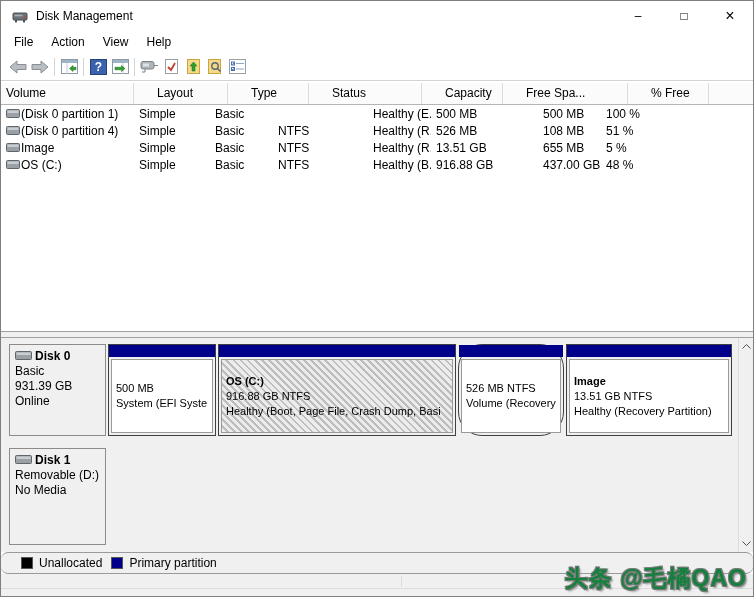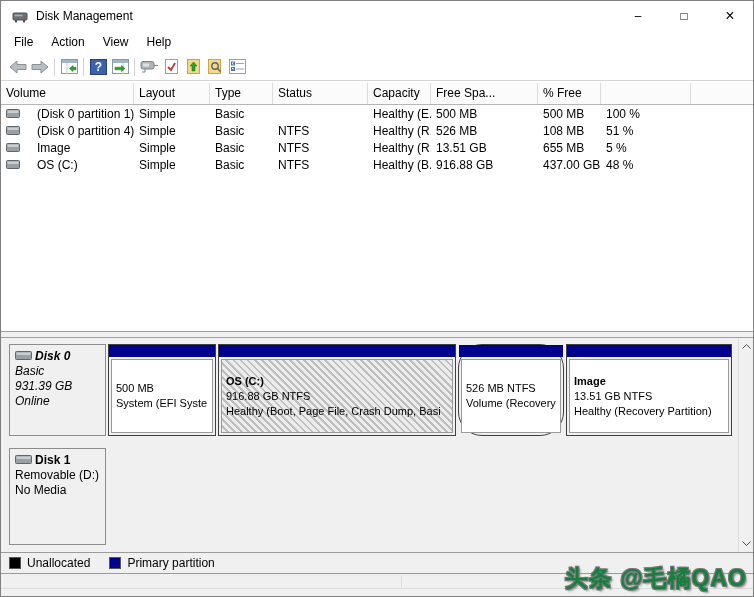--- a/index.html
+++ b/index.html
@@ -19,25 +19,25 @@
   .menu-item{padding:2px 9px;font-size:12px;}
 
   
   .toolbar{position:absolute;top:52px;left:0;right:0;height:27px;border-bottom:1px solid #d4d4d4;display:flex;align-items:center;padding-left:6px;}
   .tbtn{width:22px;height:21px;display:flex;align-items:center;justify-content:center;}
   .tsep{width:1px;height:18px;background:#d4d4d4;margin:0 3px;}
 
   
   .list-panel{position:absolute;top:80px;left:0;width:752px;height:251px;background:#fff;border-bottom:1px solid #a0a0a0;box-sizing:border-box;}
   .grid{display:grid;grid-template-columns:133px 76px 63px 95px 63px 107px 63px 90px 1fr;}
-  .list-header{height:22px;background:#fbfbfb;border-bottom:1px solid #b5b5b5;box-sizing:border-box;margin-top:2px;}
+  .list-header{height:22px;background:#fbfbfb;border-bottom:1px solid #b5b5b5;box-sizing:border-box;margin-top:2px;gap:18px;}
   .hcell{font-size:12px;padding:3px 0 0 5px;border-right:1px solid #dcdcdc;box-sizing:border-box;overflow:hidden;white-space:nowrap;}
   .lrow{height:17px;align-items:center;}
   .rcell{font-size:12px;padding-left:5px;white-space:nowrap;overflow:hidden;}
-  .vol-cell{display:flex;align-items:center;gap:17px;}
+  .vol-cell{display:flex;align-items:center;gap:1px;}
   .vol-icon{flex:none;display:flex;align-items:center;}
 
   
   .splitter{position:absolute;top:331px;left:0;width:752px;height:6px;background:#f0f0f0;border-bottom:1px solid #a0a0a0;box-sizing:border-box;}
 
   
   .graph-panel{position:absolute;top:337px;left:0;width:752px;height:214px;background:#f0f0f0;}
   .graph-inner{position:absolute;left:8px;top:6px;}
   .disk-row{display:flex;margin-bottom:12px;}
   .disk-label{width:97px;border:1px solid #8c8c8c;background:#f0f0f0;padding:4px 0 0 5px;box-sizing:border-box;font-size:12px;line-height:15px;}
@@ -50,21 +50,21 @@
   .part.selected .part-body{background:repeating-linear-gradient(45deg,#ececec 0 3px,#bdbdbd 3px 5px);}
   .part-name{font-weight:bold;white-space:nowrap;}
   .part-line{white-space:nowrap;}
 
   
   .vscroll{position:absolute;right:0;top:0;width:15px;height:214px;background:#f0f0f0;border-left:1px solid #dcdcdc;box-sizing:border-box;}
   .scroll-btn{position:absolute;left:0;width:14px;height:15px;display:flex;align-items:center;justify-content:center;}
   .scroll-up{top:1px;} .scroll-down{bottom:1px;}
 
   
-  .legend{position:absolute;top:551px;left:0;width:752px;height:22px;background:#f0f0f0;border-top:1px solid #9a9a9a;border-bottom:1px solid #9a9a9a;box-sizing:border-box;display:flex;align-items:center;padding-left:8px;gap:19px;font-size:12px;}
+  .legend{position:absolute;top:551px;left:0;width:752px;height:22px;background:#f0f0f0;border-top:1px solid #9a9a9a;border-bottom:1px solid #9a9a9a;box-sizing:border-box;display:flex;align-items:center;padding-left:20px;gap:9px;font-size:12px;border-radius:7px;}
   .legend-item{display:flex;align-items:center;gap:6px;}
   .swatch{width:12px;height:12px;border:1px solid #555;box-sizing:border-box;}
 
   
   .statusbar{position:absolute;top:573px;left:0;width:752px;height:22px;background:#f0f0f0;}
   .status-line{position:absolute;top:14px;left:0;right:0;border-top:1px solid #dcdcdc;}
   .status-sep{position:absolute;left:400px;top:2px;height:11px;border-left:1px solid #dcdcdc;}
 
   
   .watermark{position:absolute;right:6px;bottom:2px;font-size:23px;font-weight:bold;color:#15803d;letter-spacing:1px;z-index:10;
@@ -267,21 +267,21 @@
       <div class="rcell"></div>
     </div>
   </div>
 
   <div class="splitter"></div>
 
   <div class="graph-panel">
     <div class="graph-inner">
 
       <div class="disk-row">
-        <div class="disk-label" style="height:92px;font-style:italic;">
+        <div class="disk-label" style="height:92px;">
           <div class="disk-name">
             <span><svg width="17" height="9" viewBox="0 0 17 9">
                   <rect x="0.5" y="0.5" width="16" height="8" rx="1" fill="#9aa0a6" stroke="#5f666c"></rect>
                   <rect x="1.5" y="1.5" width="14" height="2.5" fill="#c9ced2"></rect>
                 </svg></span>
             <span>Disk 0</span>
           </div>
           <div class="disk-line">Basic</div>
           <div class="disk-line">931.39 GB</div>
           <div class="disk-line">Online</div>

